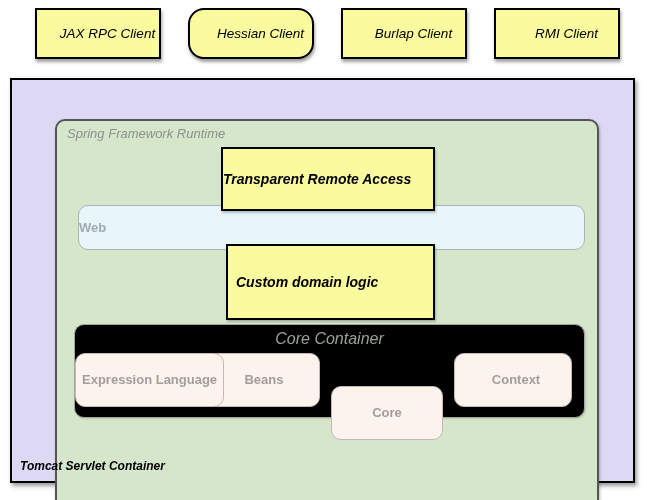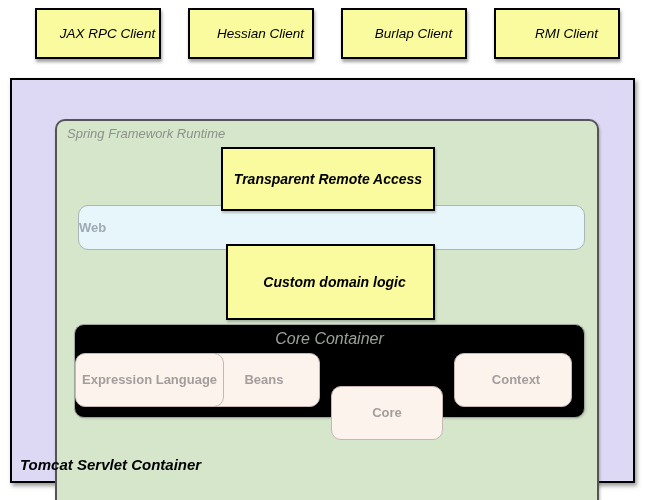--- a/index.html
+++ b/index.html
@@ -25,21 +25,21 @@
     background: #fafa9e;
     border: 2px solid #000000;
     box-sizing: border-box;
     box-shadow: 1px 3px 3px rgba(70,70,70,0.5);
     display: flex;
     align-items: center;
     justify-content: center;
     padding-left: 19px;
   }
   .client-box:nth-of-type(1) { left: 35px; }
-  .client-box:nth-of-type(2) { left: 188px; }
+  .client-box:nth-of-type(2) { left: 188px; border-radius: 16px; }
   .client-box:nth-of-type(3) { left: 341px; }
   .client-box:nth-of-type(4) { left: 494px; }
   .client-box span {
     font-style: italic;
     font-size: 13.5px;
     color: #000000;
     white-space: nowrap;
   }
 
   
@@ -53,21 +53,21 @@
     border: 2px solid #000000;
     box-sizing: border-box;
     box-shadow: 2px 3px 4px rgba(60,60,60,0.5);
   }
   .tomcat-label {
     position: absolute;
     left: 8px;
     bottom: 8px;
     font-style: italic;
     font-weight: bold;
-    font-size: 15px;
+    font-size: 12px;
     color: #000000;
   }
 
   
   .runtime {
     position: absolute;
     left: 43px;
     top: 39px;
     width: 544px;
     height: 409px;
@@ -110,21 +110,21 @@
 
   
   .yellow-box {
     position: absolute;
     background: #fafa9e;
     border: 2px solid #000000;
     box-sizing: border-box;
     z-index: 2;
     display: flex;
     align-items: center;
-    justify-content: center;
+    justify-content: flex-start;
     box-shadow: 1px 2px 2px rgba(80,80,80,0.35);
   }
   .yellow-box span {
     font-style: italic;
     font-weight: bold;
     font-size: 14px;
     color: #000000;
     white-space: nowrap;
   }
   .tra-box { left: 164px; top: 26px; width: 214px; height: 64px; }

